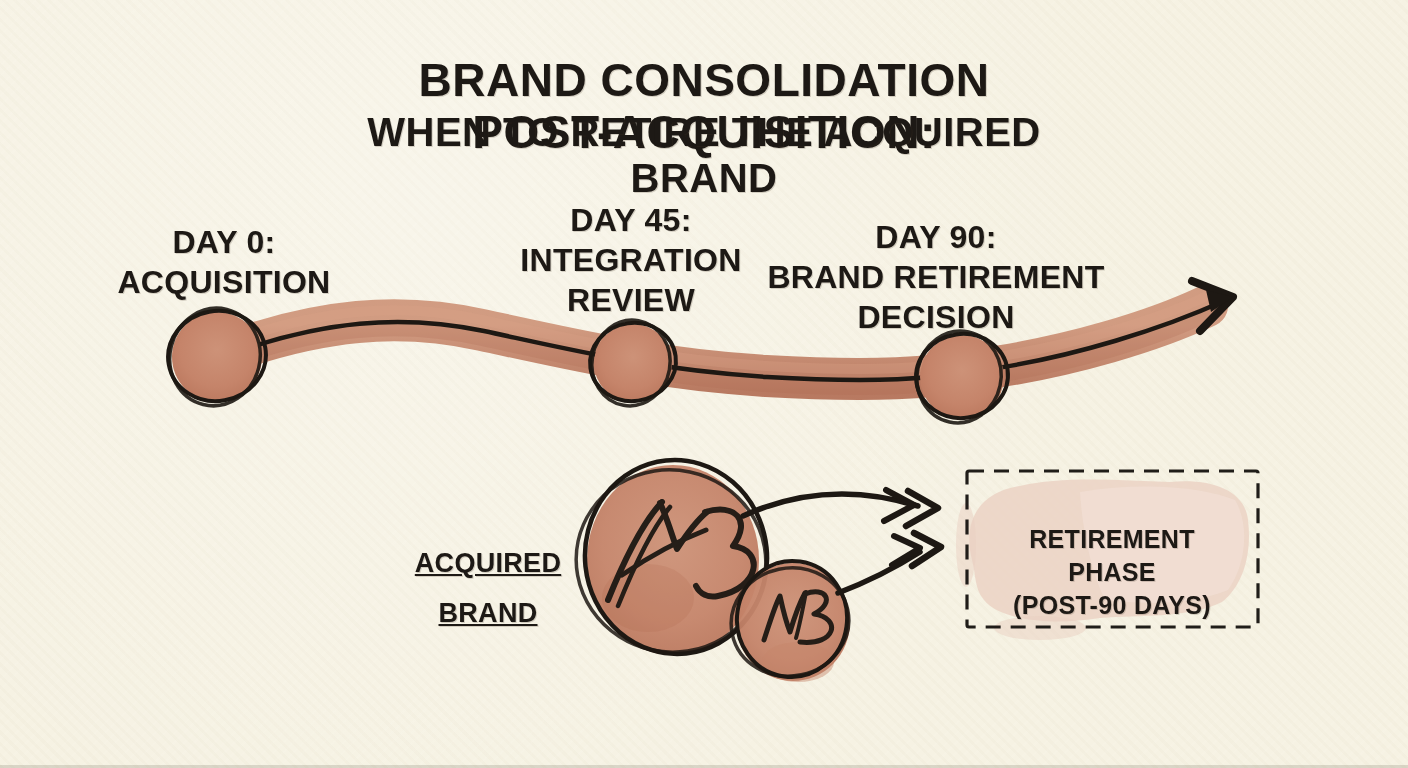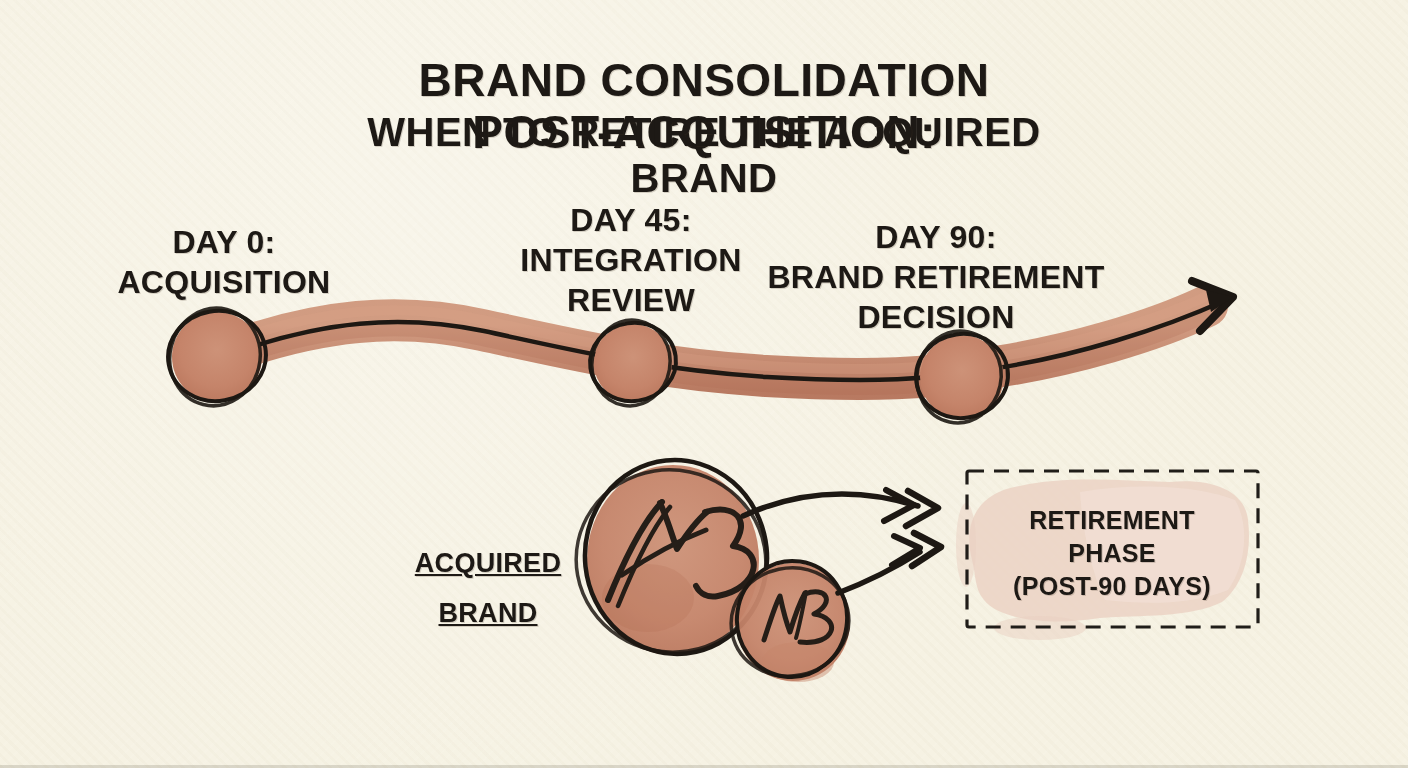--- a/index.html
+++ b/index.html
@@ -140,17 +140,17 @@
   <div class="label milestone" style="left:631px;top:200px;">DAY 45:
 INTEGRATION
 REVIEW</div>
   <div class="label milestone" style="left:936px;top:217px;">DAY 90:
 BRAND RETIREMENT
 DECISION</div>
 
   <div class="label brandlabel" style="left:488px;top:538px;">ACQUIRED
 BRAND</div>
 
-  <div class="label boxlabel" style="left:1112px;top:504px;">RETIREMENT
+  <div class="label boxlabel" style="left:1112px;top:523px;">RETIREMENT
 PHASE
 (POST-90 DAYS)</div>
 
 </div>
 
 </body></html>

